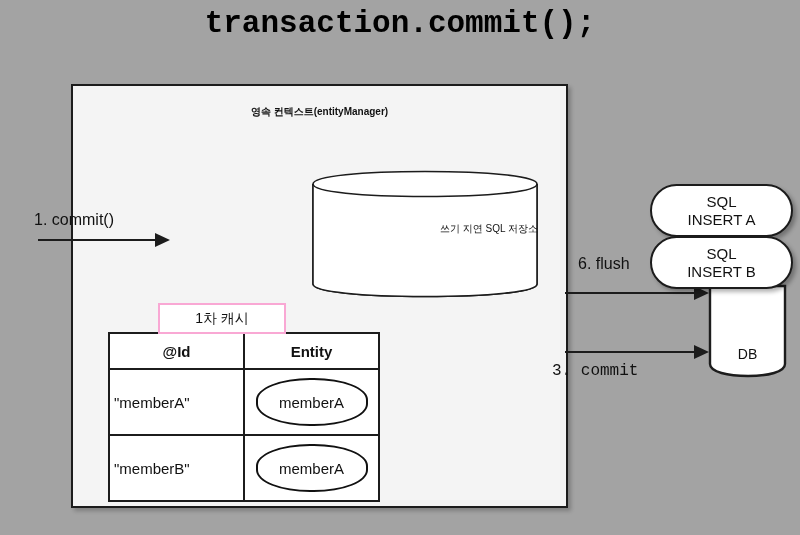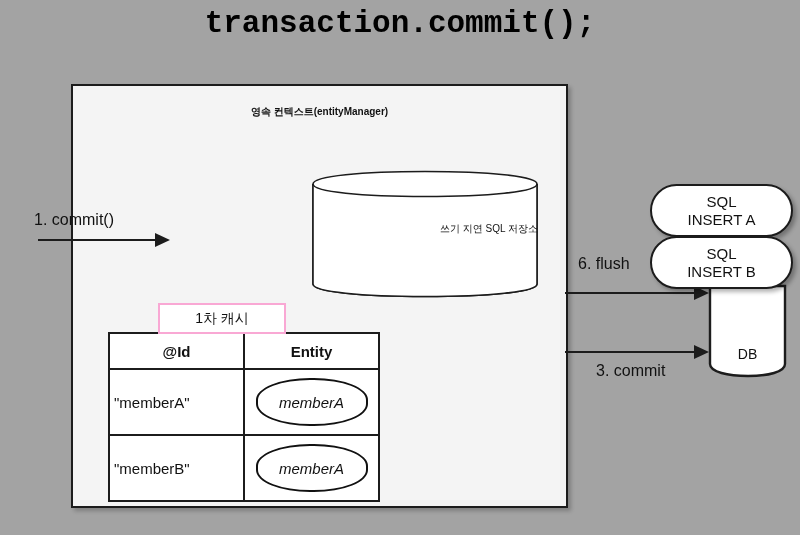--- a/index.html
+++ b/index.html
@@ -116,21 +116,20 @@
   #cache-table td {
     height: 56px;
   }
   td.id-cell {
     font-size: 15px;
     text-align: left;
     padding-left: 9px;
   }
   td.entity-cell {
     position: relative;
-    font-style: italic;
   }
   .oval {
     position: relative;
     margin: 0 auto;
     width: 108px;
     height: 44px;
     border: 2px solid #111111;
     border-radius: 54px / 22px;
     background: #ffffff;
     display: flex;
@@ -166,21 +165,21 @@
   #arrow1-label { left: 34px; top: 211px; }
 
   
   #arrow2-line { left: 565px; top: 292px; width: 130px; }
   #arrow2-head { left: 694px; top: 286px; }
   #arrow2-label { left: 578px; top: 255px; }
 
   
   #arrow3-line { left: 565px; top: 351px; width: 130px; }
   #arrow3-head { left: 694px; top: 345px; }
-  #arrow3-label { left: 596px; top: 362px; }
+  #arrow3-label { left: 552px; top: 362px; font-family: Liberation Mono, monospace; }
 
   
   #db-cylinder {
     position: absolute;
     left: 708px;
     top: 280px;
     width: 79px;
     height: 98px;
     z-index: 1;
   }

